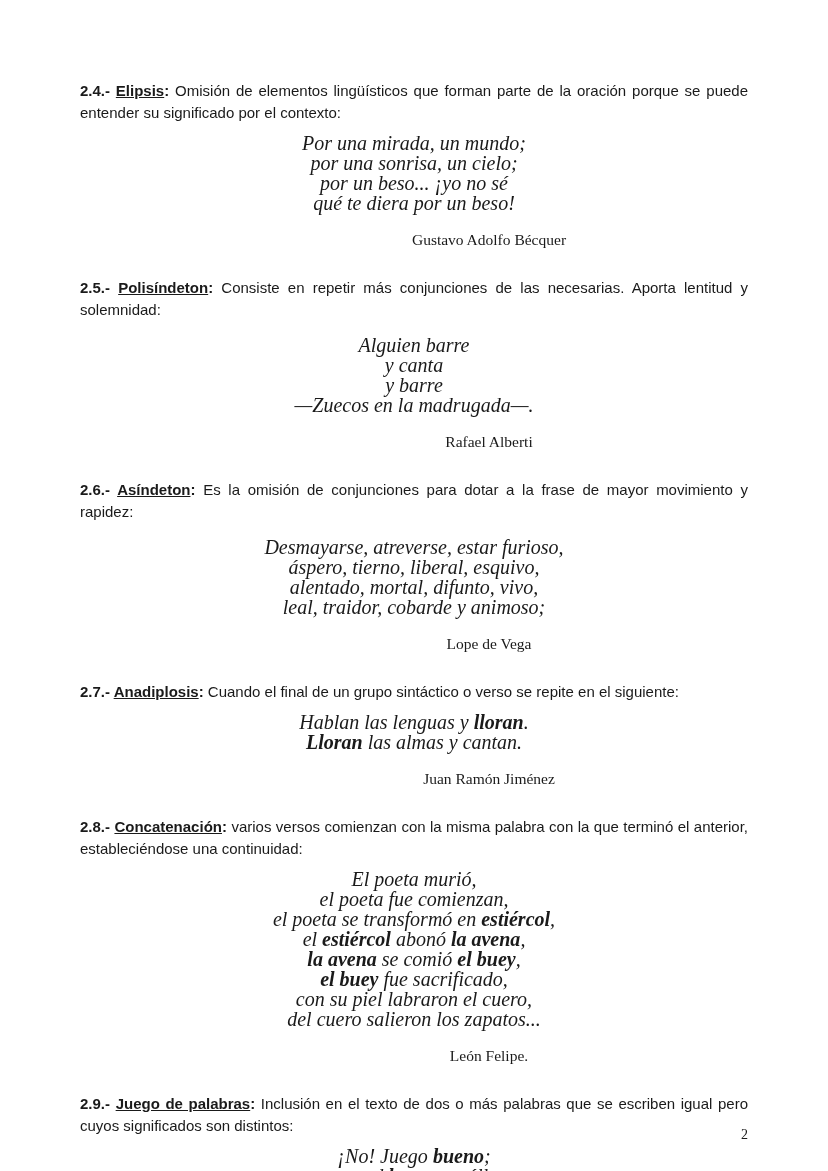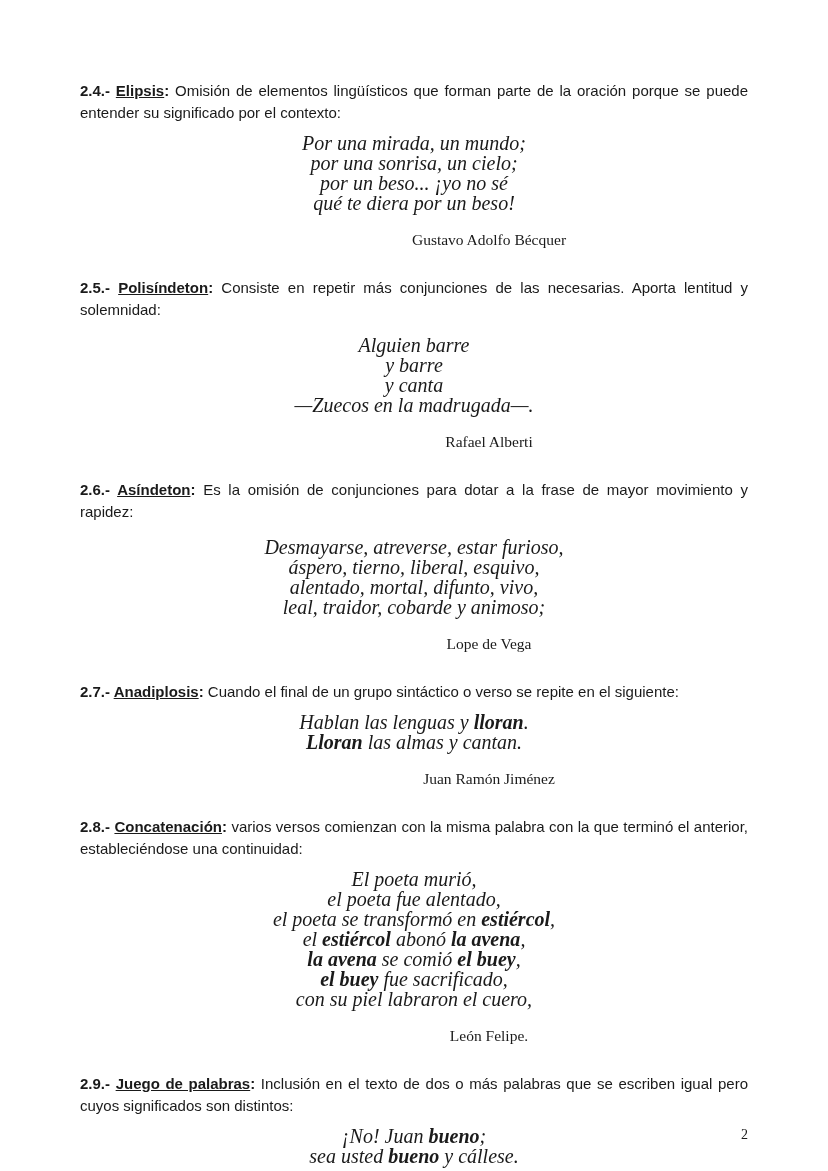--- a/index.html
+++ b/index.html
@@ -63,22 +63,22 @@
         <div class="poem-line"><span>por un beso... ¡yo no sé</span></div>
         <div class="poem-line"><span>qué te diera por un beso!</span></div>
       </div>
     <p class="author">Gustavo Adolfo Bécquer</p>
   </section>
 
   <section class="sec">
     <p class="def"><b class="lbl"><span>2.5.-</span> <span class="ttl">Polisíndeton</span><span>:</span></b><span> Consiste en repetir más conjunciones de las necesarias. Aporta lentitud y solemnidad:</span></p>
     <div class="poem gap-lg">
         <div class="poem-line"><span>Alguien barre</span></div>
+        <div class="poem-line"><span>y canta</span></div>
         <div class="poem-line"><span>y barre</span></div>
-        <div class="poem-line"><span>y canta</span></div>
         <div class="poem-line"><span>—Zuecos en la madrugada—.</span></div>
       </div>
     <p class="author">Rafael Alberti</p>
   </section>
 
   <section class="sec">
     <p class="def"><b class="lbl"><span>2.6.-</span> <span class="ttl">Asíndeton</span><span>:</span></b><span> Es la omisión de conjunciones para dotar a la frase de mayor movimiento y rapidez:</span></p>
     <div class="poem gap-lg">
         <div class="poem-line"><span>Desmayarse, atreverse, estar furioso,</span></div>
         <div class="poem-line"><span>áspero, tierno, liberal, esquivo,</span></div>
@@ -94,34 +94,35 @@
         <div class="poem-line"><span>Hablan las lenguas y </span><b>lloran</b><span>.</span></div>
         <div class="poem-line"><b>Lloran</b><span> las almas y cantan.</span></div>
       </div>
     <p class="author">Juan Ramón Jiménez</p>
   </section>
 
   <section class="sec">
     <p class="def"><b class="lbl"><span>2.8.-</span> <span class="ttl">Concatenación</span><span>:</span></b><span> varios versos comienzan con la misma palabra con la que terminó el anterior, estableciéndose una continuidad:</span></p>
     <div class="poem">
         <div class="poem-line"><span>El poeta murió,</span></div>
-        <div class="poem-line"><span>el poeta fue alentado,</span></div>
+        <div class="poem-line"><span>el poeta fue comienzan,</span></div>
         <div class="poem-line"><span>el poeta se transformó en </span><b>estiércol</b><span>,</span></div>
         <div class="poem-line"><span>el </span><b>estiércol</b><span> abonó </span><b>la avena</b><span>,</span></div>
         <div class="poem-line"><b>la avena</b><span> se comió </span><b>el buey</b><span>,</span></div>
         <div class="poem-line"><b>el buey</b><span> fue sacrificado,</span></div>
         <div class="poem-line"><span>con su piel labraron el cuero,</span></div>
+        <div class="poem-line"><span>del cuero salieron los zapatos...</span></div>
       </div>
     <p class="author">León Felipe.</p>
   </section>
 
   <section class="sec">
     <p class="def"><b class="lbl"><span>2.9.-</span> <span class="ttl">Juego de palabras</span><span>:</span></b><span> Inclusión en el texto de dos o más palabras que se escriben igual pero cuyos significados son distintos:</span></p>
     <div class="poem">
-        <div class="poem-line"><span>¡No! Juan </span><b>bueno</b><span>;</span></div>
+        <div class="poem-line"><span>¡No! Juego </span><b>bueno</b><span>;</span></div>
         <div class="poem-line"><span>sea usted </span><b>bueno</b><span> y cállese.</span></div>
       </div>
     <p class="author">Manuel Machado</p>
   </section>
 
   <div class="page-number">2</div>
 
 </div>
 
 </body></html>

